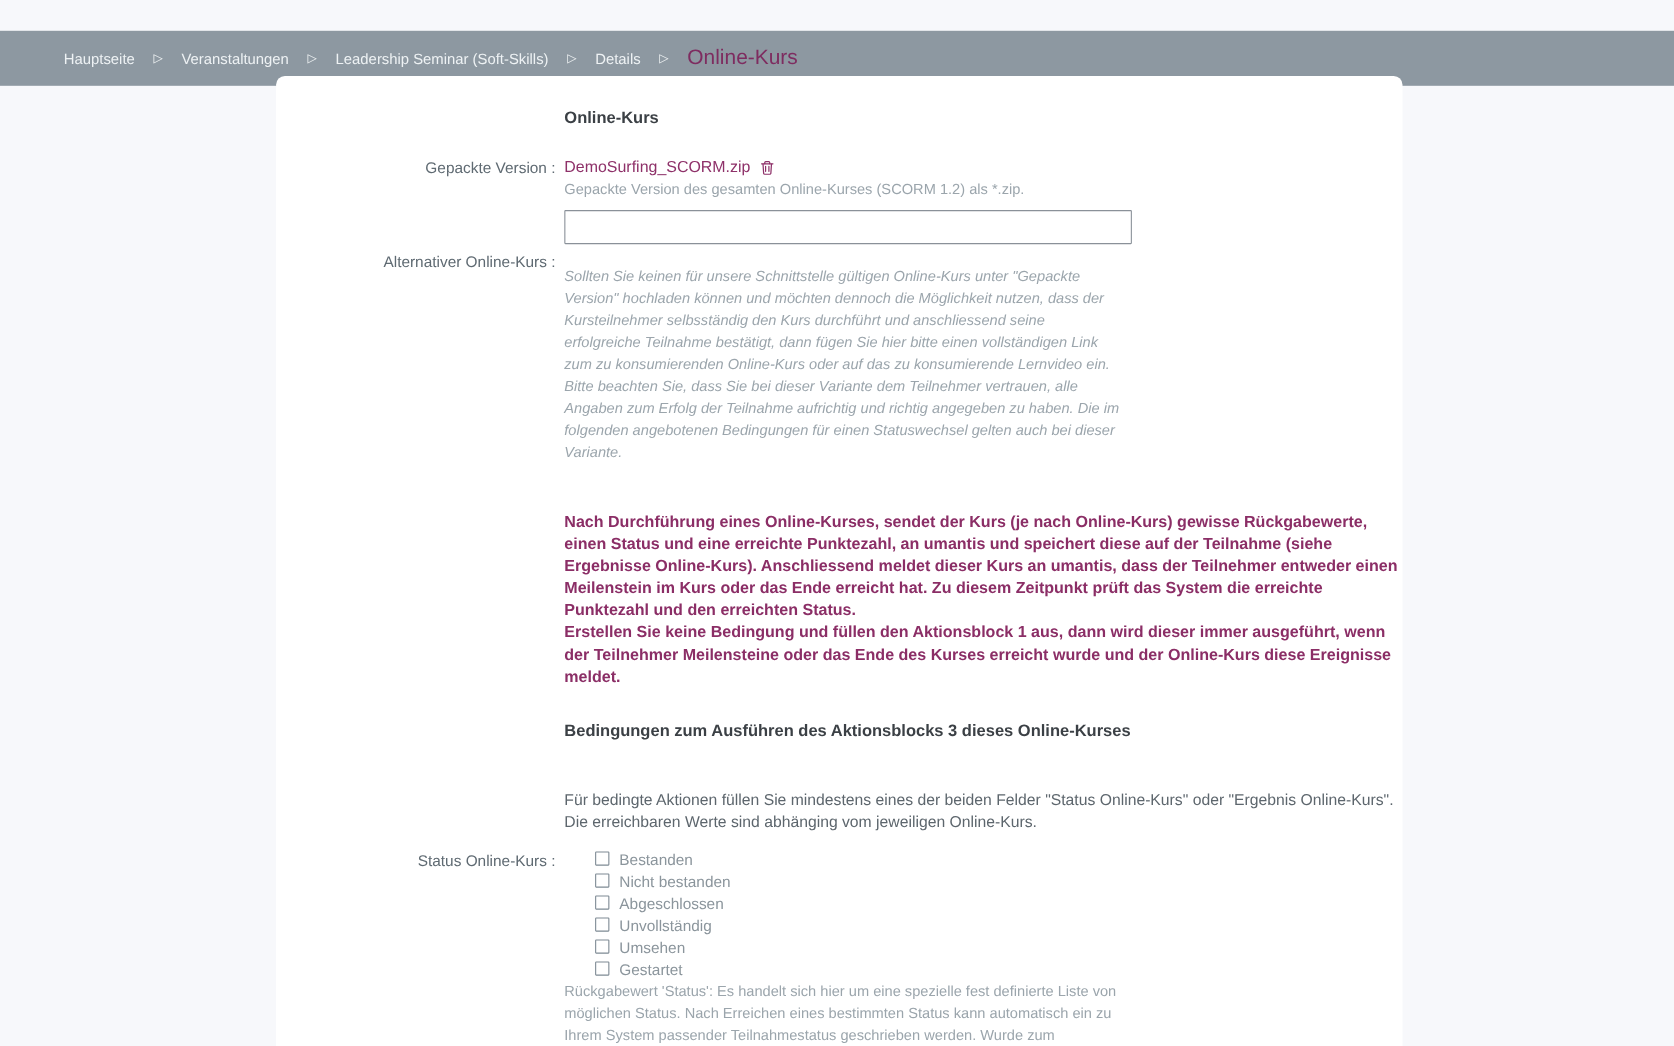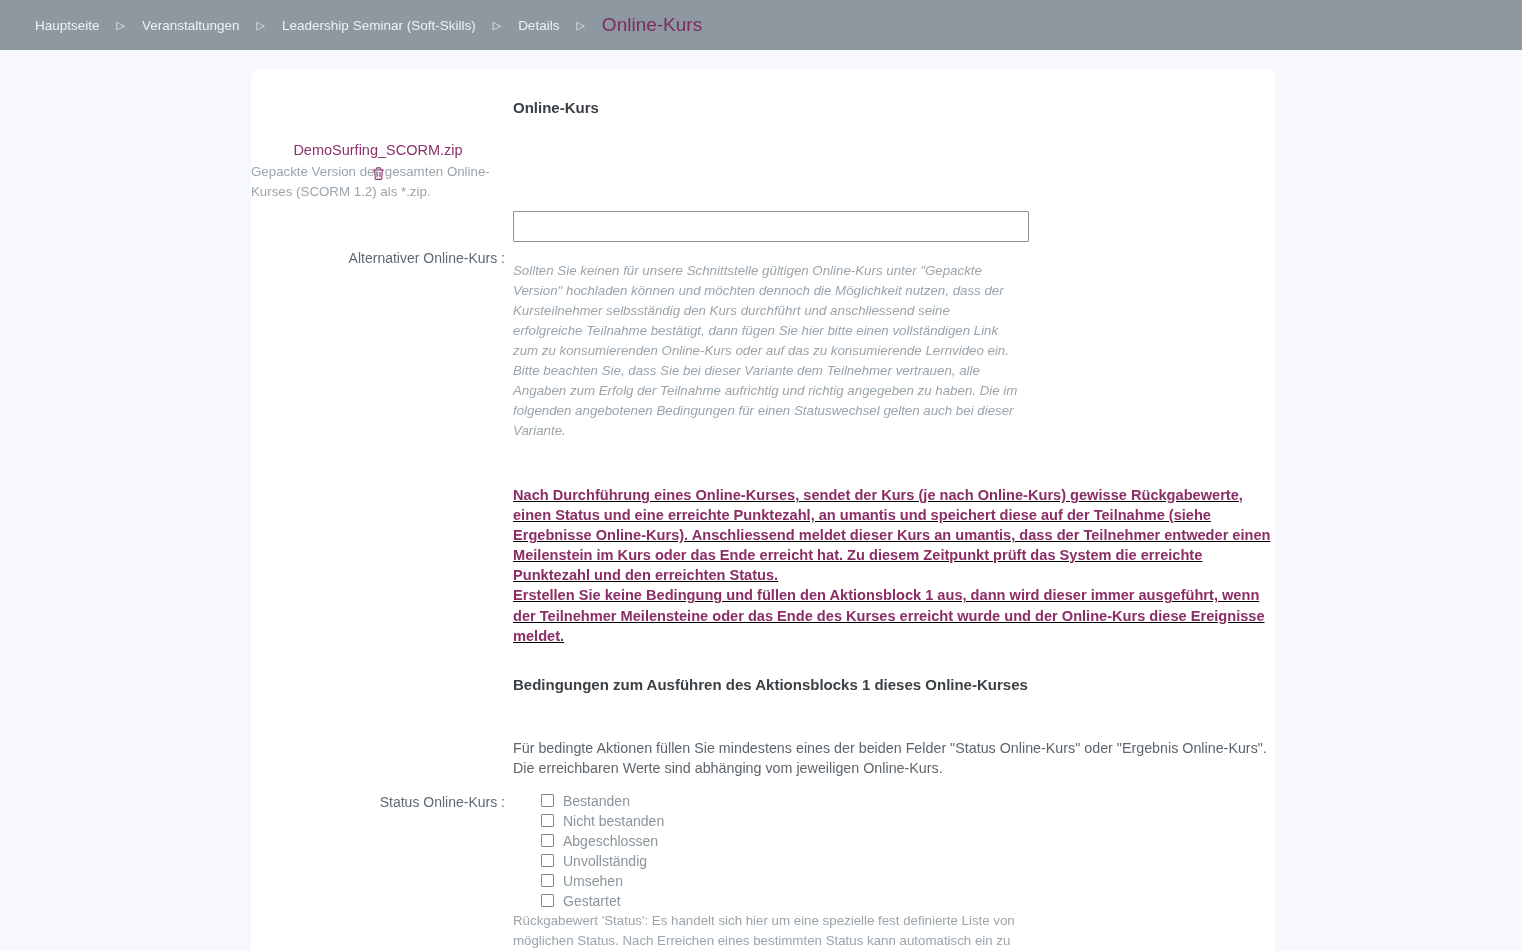--- a/index.html
+++ b/index.html
@@ -8,22 +8,23 @@
     overflow: hidden;
     background: #f7f8fb;
     font-family: "Liberation Sans", sans-serif;
   }
   
   .topbar {
     height: 50px;
     background: #8d98a1;
     display: flex;
     align-items: center;
-    padding-left: 35px;
+    padding-left: 58px;
     gap: 17px;
+    margin-top: 28px;
   }
   .crumb {
     color: #eef2f4;
     font-size: 13.5px;
     text-decoration: none;
     cursor: pointer;
     white-space: nowrap;
   }
   .crumb-sep {
     color: #f2f5f6;
@@ -63,21 +64,20 @@
     color: #3b4045;
     font-size: 15px;
     line-height: 18px;
   }
   .packed-row { margin-top: 25px; }
   .file-line {
     display: flex;
     align-items: center;
     gap: 8px;
     height: 20px;
-    flex-direction: column;
   }
   .file-link {
     color: #8e3169;
     font-size: 14.5px;
     text-decoration: none;
     cursor: pointer;
   }
   .trash-btn {
     display: inline-flex;
     align-items: center;
@@ -100,21 +100,21 @@
     border: 1px solid #8a9199;
     border-radius: 1px;
     background: #fff;
     font-family: "Liberation Sans", sans-serif;
     font-size: 14px;
     color: #3b4045;
     padding: 0 8px;
     outline: none;
   }
   .alt-help { margin-top: 19px; font-style: italic; }
-  .purple-row { margin-top: 44px; text-decoration: underline; }
+  .purple-row { margin-top: 44px; }
   .purple-block {
     color: #8b2e66;
     font-weight: bold;
     font-size: 14.6px;
     line-height: 20.1px;
     max-width: 768px;
   }
   .cond-title-row { margin-top: 30px; }
   .cond-intro-row { margin-top: 44px; }
   .cond-intro {
@@ -165,20 +165,21 @@
 </div>
 
 <div class="card">
 
   <div class="row page-title-row">
     <div></div>
     <div class="page-title">Online-Kurs</div>
   </div>
 
   <div class="row packed-row">
+    <div class="label">Gepackte Version :</div>
     <div>
       <div class="file-line">
         <a class="file-link">DemoSurfing_SCORM.zip</a>
         <span class="trash-btn">
           <svg width="15" height="15" viewBox="0 0 16 16" fill="none" stroke="#8e3169" stroke-width="1.2" stroke-linecap="round">
             <path d="M2.5 4.2h11"></path>
             <path d="M5.6 4V2.9c0-.5.4-.9.9-.9h3c.5 0 .9.4.9.9V4"></path>
             <path d="M3.9 4.4l.6 9c.1.5.5.9 1 .9h5c.5 0 .9-.4 1-.9l.6-9"></path>
             <path d="M6.4 6.7v4.8M9.6 6.7v4.8"></path>
           </svg>
@@ -199,21 +200,21 @@
   <div class="row purple-row">
     <div></div>
     <div class="purple-block">
       <div>Nach Durchführung eines Online-Kurses, sendet der Kurs (je nach Online-Kurs) gewisse Rückgabewerte, einen Status und eine erreichte Punktezahl, an umantis und speichert diese auf der Teilnahme (siehe Ergebnisse Online-Kurs). Anschliessend meldet dieser Kurs an umantis, dass der Teilnehmer entweder einen Meilenstein im Kurs oder das Ende erreicht hat. Zu diesem Zeitpunkt prüft das System die erreichte Punktezahl und den erreichten Status.</div>
       <div>Erstellen Sie keine Bedingung und füllen den Aktionsblock 1 aus, dann wird dieser immer ausgeführt, wenn der Teilnehmer Meilensteine oder das Ende des Kurses erreicht wurde und der Online-Kurs diese Ereignisse meldet.</div>
     </div>
   </div>
 
   <div class="row cond-title-row">
     <div></div>
-    <div class="page-title">Bedingungen zum Ausführen des Aktionsblocks 1 dieses Online-Kurses</div>
+    <div class="page-title">Bedingungen zum Ausführen des Aktionsblocks 3 dieses Online-Kurses</div>
   </div>
 
   <div class="row cond-intro-row">
     <div></div>
     <div class="cond-intro">Für bedingte Aktionen füllen Sie mindestens eines der beiden Felder "Status Online-Kurs" oder "Ergebnis Online-Kurs". Die erreichbaren Werte sind abhänging vom jeweiligen Online-Kurs.</div>
   </div>
 
   <div class="row status-row">
     <div class="label">Status Online-Kurs :</div>
     <div>

